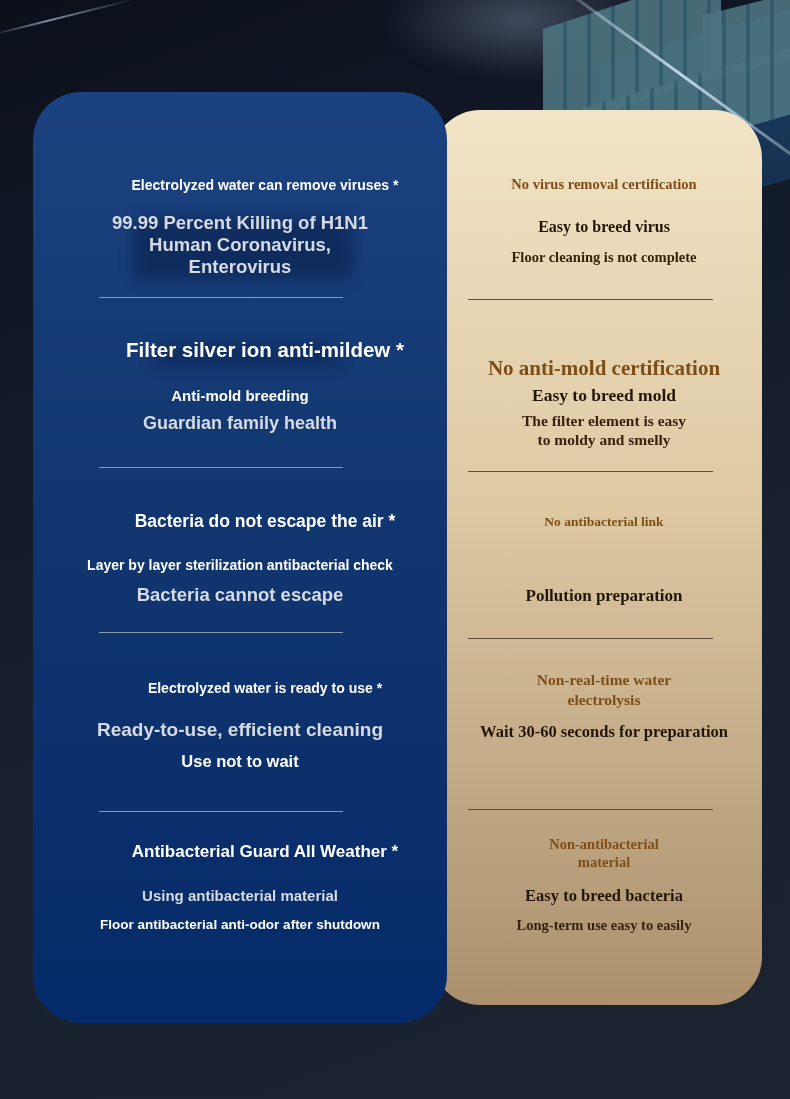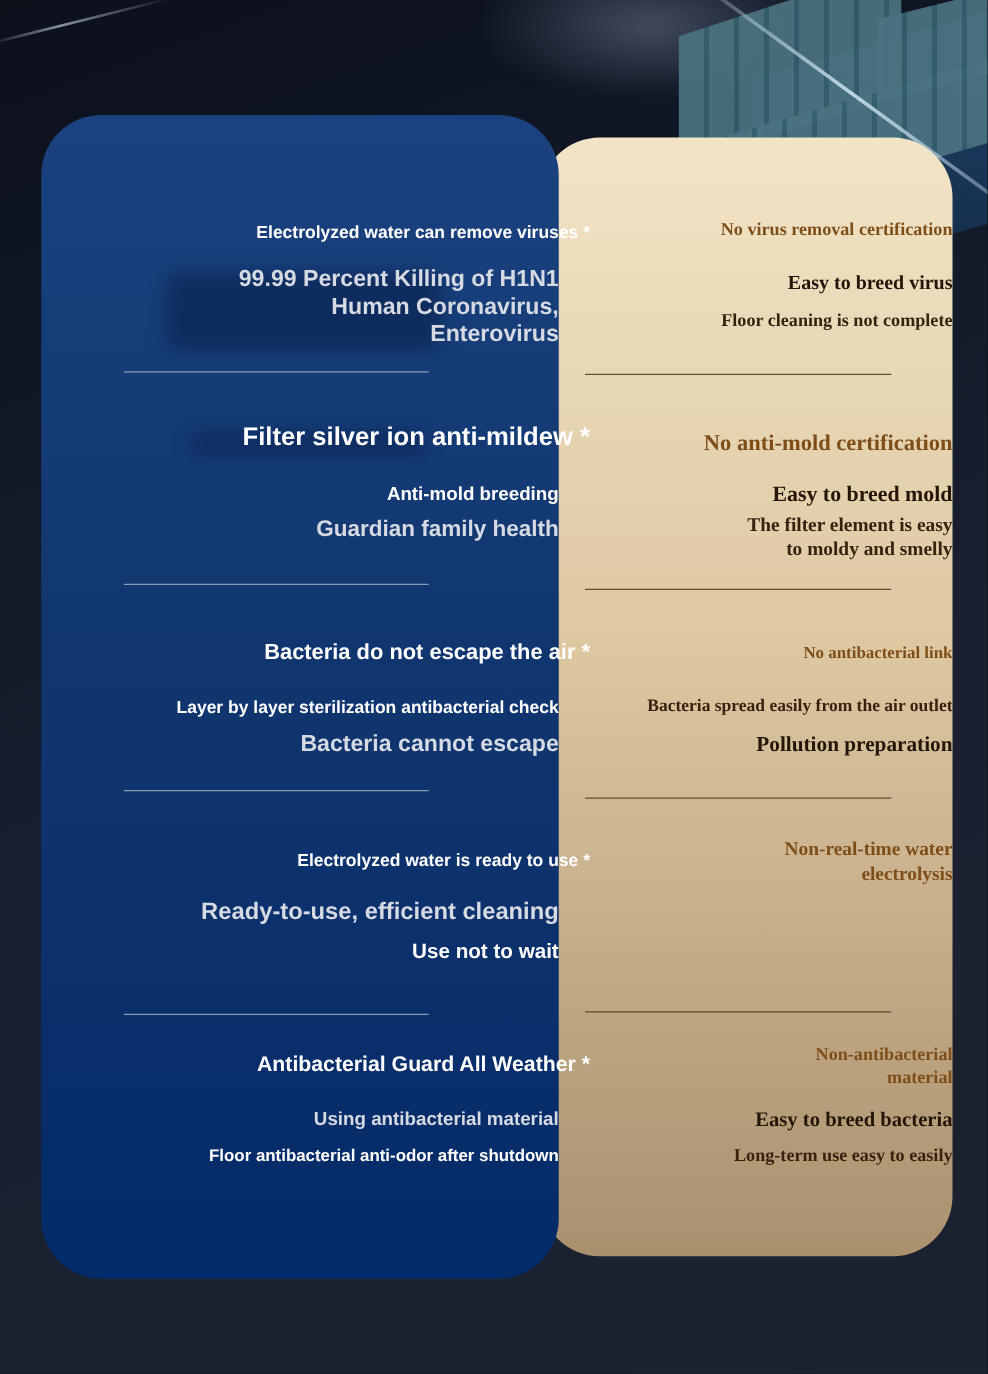--- a/index.html
+++ b/index.html
@@ -26,21 +26,21 @@
   .stripe.s3{left:558px;top:80px;width:245px;height:66px;transform:skewY(-16deg);}
   .diag-line{position:absolute;left:575px;top:-4px;width:290px;height:3px;
     background:linear-gradient(90deg,rgba(200,222,240,.25),rgba(210,230,245,.85) 45%,rgba(200,222,240,.3));
     transform:rotate(36deg);transform-origin:left center;border-radius:2px;}
   
   .panel{position:absolute;border-radius:48px;}
   .panel.blue{left:33px;top:92px;width:414px;height:931px;z-index:3;
     background:linear-gradient(180deg,#1b4280 0%,#11366f 45%,#052a69 100%);}
   .panel.tan{left:432px;top:110px;width:330px;height:895px;z-index:2;
     background:linear-gradient(180deg,#f2e4c6 0%,#ddc8a2 45%,#ab906e 100%);}
-  .panel > div{position:absolute;left:0;right:0;text-align:right;}
+  .panel > div{position:absolute;left:0;right:0;text-align:center;}
   
   .hl{color:#ffffff;transform:translateX(25px);}
   .wt{color:#ffffff;}
   .gy{color:#d6dae2;}
   
   .panel.tan > div{left:14px;font-family:Liberation Serif, serif;}
   .br{color:#7e4e18;}
   .dk{color:#241509;}
   .dk2{color:#37220f;}
   .pre{white-space:pre-line;}
@@ -60,33 +60,33 @@
   <div class="stripe s2"></div>
   <div class="stripe s3"></div>
   <div class="diag-line"></div>
 
   <div class="panel tan">
     <div class="br" style="top:66px;font-size:14.5px">No virus removal certification</div>
     <div class="dk" style="top:108px;font-size:16px">Easy to breed virus</div>
     <div class="dk2" style="top:139px;font-size:14.5px">Floor cleaning is not complete</div>
     <div class="dvr" style="top:189px;left:36px;width:245px"></div>
 
-    <div class="br" style="top:234px;font-size:18px">No anti-mold certification</div>
+    <div class="br" style="top:246px;font-size:21px">No anti-mold certification</div>
     <div class="dk" style="top:275px;font-size:17.5px">Easy to breed mold</div>
     <div class="dk2 pre" style="top:301px;font-size:15.5px;line-height:19px">The filter element is easy
 to moldy and smelly</div>
     <div class="dvr" style="top:361px;left:36px;width:245px"></div>
 
     <div class="br" style="top:404px;font-size:13.5px">No antibacterial link</div>
-    <div class="dk2" style="top:448px;font-size:14px">Bacteria spread easily from the air outlet</div>
     <div class="dk" style="top:476px;font-size:17px">Pollution preparation</div>
     <div class="dvr" style="top:528px;left:36px;width:245px"></div>
 
     <div class="br pre" style="top:560px;font-size:15.5px;line-height:20px">Non-real-time water
 electrolysis</div>
+    <div class="dk" style="top:612px;font-size:16.5px">Wait 30-60 seconds for preparation</div>
     <div class="dvr" style="top:699px;left:36px;width:245px"></div>
 
     <div class="br pre" style="top:725px;font-size:14.5px;line-height:18px">Non-antibacterial
 material</div>
     <div class="dk" style="top:776px;font-size:16.5px">Easy to breed bacteria</div>
     <div class="dk2" style="top:807px;font-size:14.5px">Long-term use easy to easily</div>
   </div>
 
   <div class="panel blue">
     <div class="smudge" style="left:100px;top:126px;width:220px;height:62px;background:rgba(2,18,52,.4)"></div>

